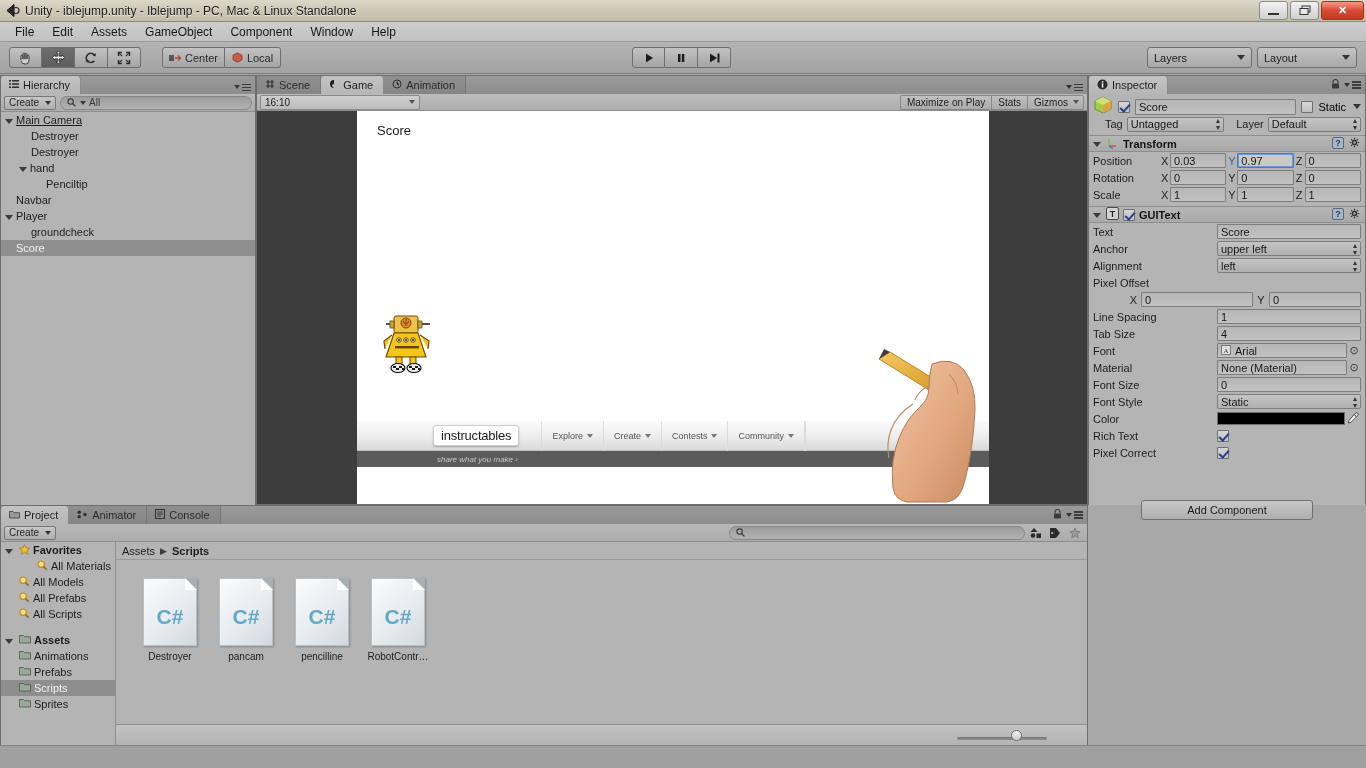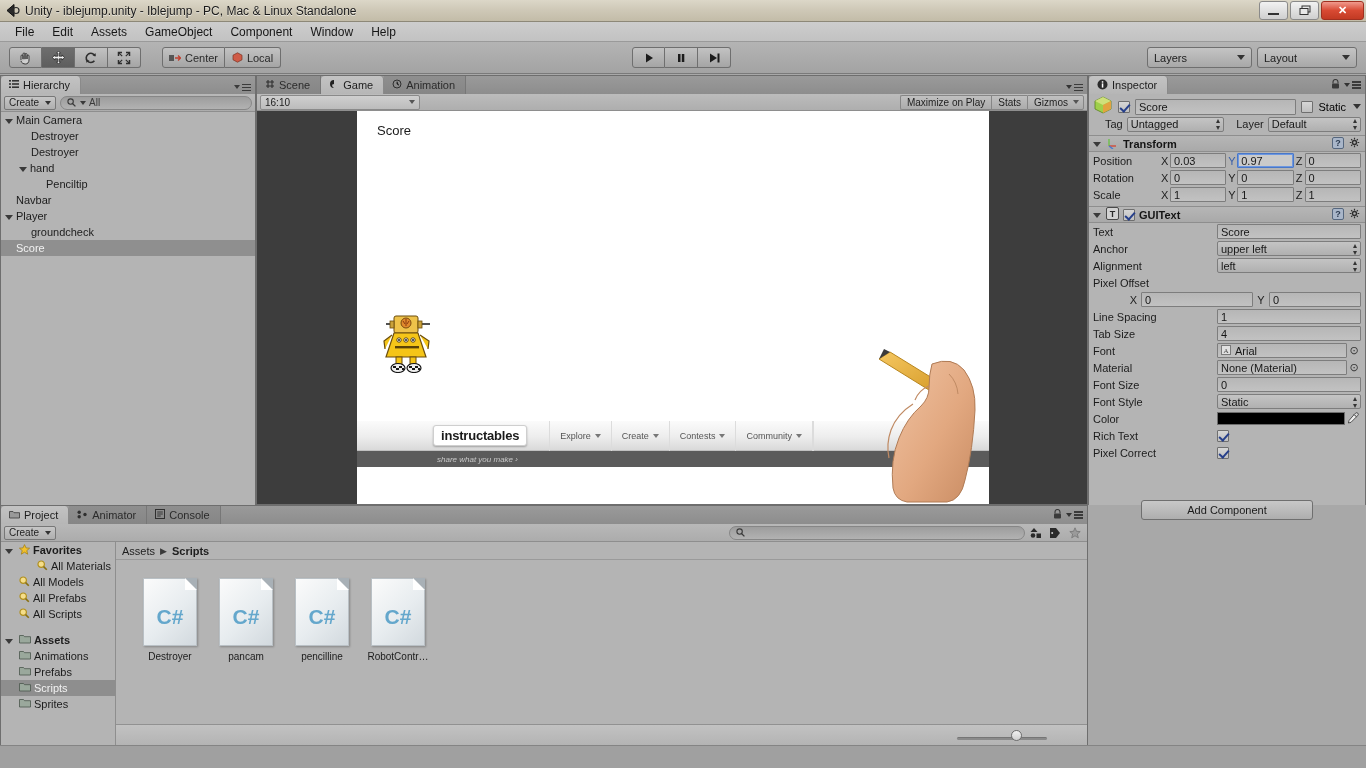--- a/index.html
+++ b/index.html
@@ -189,21 +189,21 @@
   .gv-canvas{position:absolute;background:#fff;}
   .gv-score{position:absolute;font-size:13px;color:#1a1a1a;font-family:"Liberation Sans",sans-serif;}
   
   .ibnav{
     position:absolute;left:0;right:0;height:30px;
     background:linear-gradient(to bottom,#fbfbfb 0%,#ededed 55%,#d9d9d9 100%);
     border-bottom:1px solid #c0c0c0;display:flex;align-items:center;
   }
   .iblogo{
     margin-left:76px;background:#fff;border:1px solid #cfcfcf;border-radius:3px;
-    padding:2px 7px;font-weight:bold;font-size:13px;color:#1a1a1a;
+    padding:2px 7px;font-weight:normal;font-size:13px;color:#1a1a1a;
     box-shadow:0 1px 2px rgba(0,0,0,.28);letter-spacing:-.2px;
   }
   .ibitem{
     padding:0 10px;height:30px;display:flex;align-items:center;gap:4px;
     font-size:9px;color:#555;border-left:1px solid #dcdcdc;
   }
   .ibitem .c{width:0;height:0;border-left:3px solid transparent;border-right:3px solid transparent;border-top:4px solid #777;}
   .ibsub{
     position:absolute;left:0;right:0;height:16px;background:#5b5b5b;
     display:flex;align-items:center;
@@ -369,21 +369,21 @@
     <div class="searchfield" style="flex:1;">
       <svg width="9" height="9" viewBox="0 0 9 9">
           <circle cx="3.6" cy="3.6" r="2.7" fill="none" stroke="#3a3a3a" stroke-width="1.1"></circle>
           <path d="M5.7 5.7L8.4 8.4" stroke="#3a3a3a" stroke-width="1.3"></path>
         </svg>
       <span class="caret" style="margin-left:1px;border-left-width:3px;border-right-width:3px;border-top-width:4px;border-top-color:#3a3a3a;"></span>
       <span>All</span>
     </div>
   </div>
   <div class="panel-body" style="height:393px;">
-    <div class="hrow" style="padding-left:4px;">
+    <div class="hrow" style="padding-left:4px;text-decoration:underline;">
       <span class="tri open"></span>
       <span>Main Camera</span>
     </div>
     <div class="hrow" style="padding-left:30px;">
       <span>Destroyer</span>
     </div>
     <div class="hrow" style="padding-left:30px;">
       <span>Destroyer</span>
     </div>
     <div class="hrow" style="padding-left:18px;">

